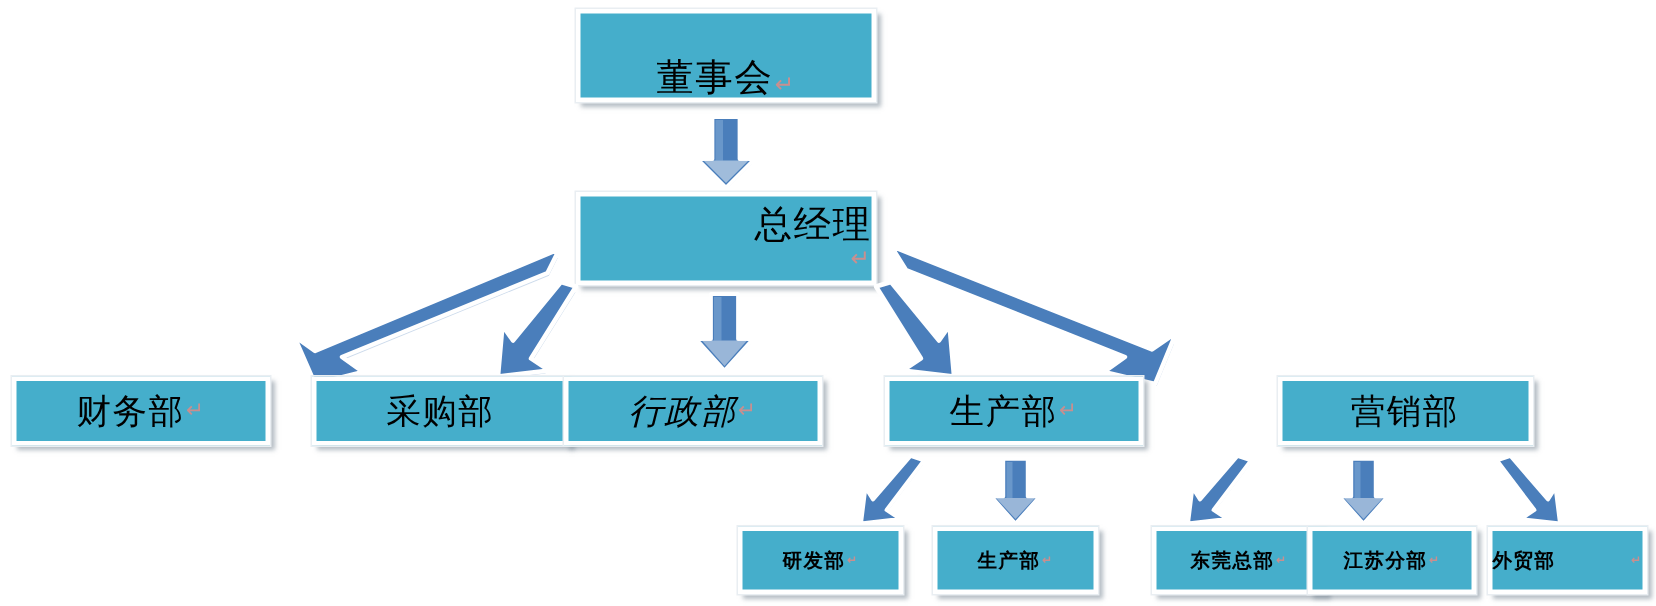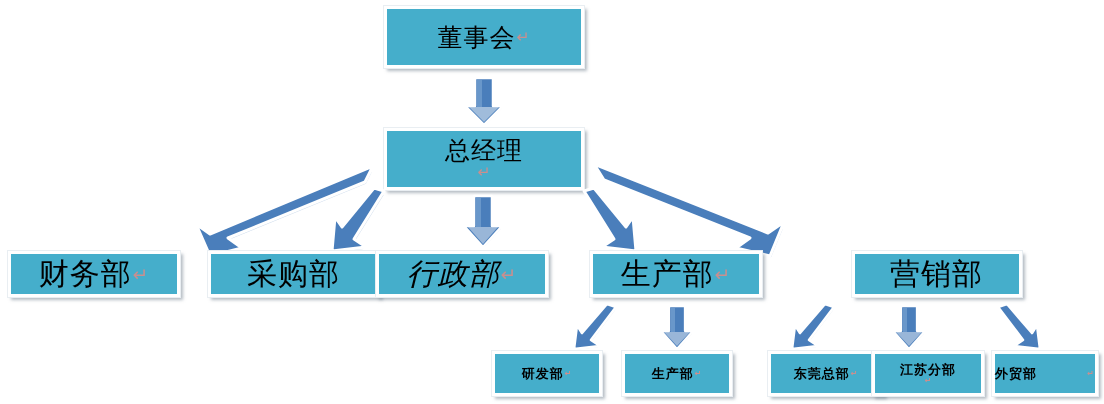--- a/index.html
+++ b/index.html
@@ -35,22 +35,22 @@
     line-height: 1;
   }
   .pilcrow {
     color: #c98f8f;
     font-size: 0.62em;
     vertical-align: baseline;
     margin-left: 1px;
     font-family: "DejaVu Sans", sans-serif;
   }
   
-  .tier-1 { font-size: 25px; }
-  .tier-2 { font-size: 30px; }
+  .tier-1 { font-size: 25px; align-items: flex-end; }
+  .tier-2 { font-size: 23px; }
   .tier-3 { font-size: 13px; font-weight: bold; }
 
   
   .arrow {
     position: absolute;
     pointer-events: none;
   }
   .arrow svg { display: block; overflow: visible; }
 </style>
 </head>
@@ -208,21 +208,21 @@
   <div class="node tier-3" style="left:622px; top:351px; width:110px; height:45px;">
     <span class="label">生产部</span>
       <span class="pilcrow">↵</span>
   </div>
 
   <div class="node tier-3" style="left:768px; top:351px; width:116px; height:45px;">
     <span class="label">东莞总部</span>
       <span class="pilcrow">↵</span>
   </div>
 
-  <div class="node tier-3" style="left:872px; top:351px; width:112px; height:45px;flex-direction:column;">
+  <div class="node tier-3" style="left:872px; top:351px; width:112px; height:45px;">
     <span class="label">江苏分部</span>
       <span class="pilcrow">↵</span>
   </div>
 
   <div class="node tier-3" style="left:992px; top:351px; width:106px; height:45px;justify-content:space-between;">
     <span class="label">外贸部</span>
       <span class="pilcrow">↵</span>
   </div>
 
 </div>

